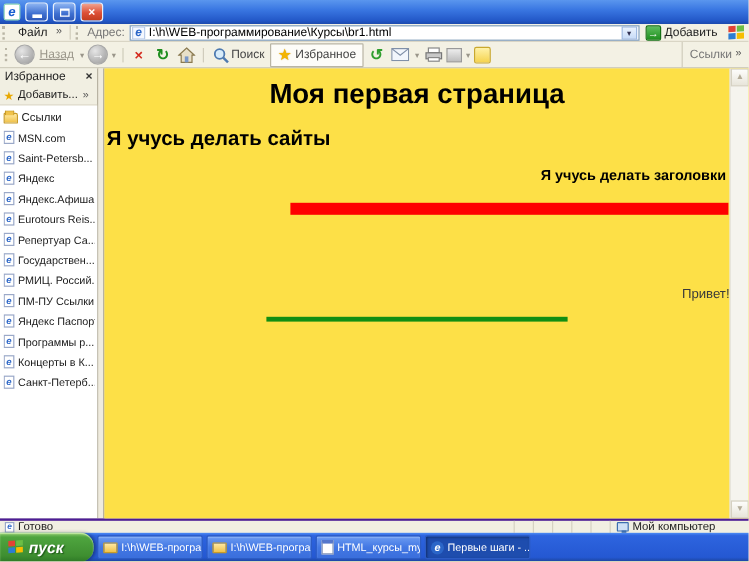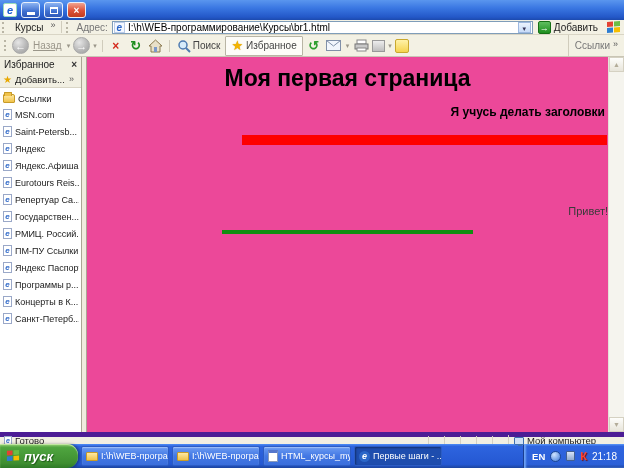--- a/index.html
+++ b/index.html
@@ -77,35 +77,35 @@
   .sb-add .chev { margin-left:auto; top:-1px; }
   .sb-list { flex:1; background:#fff; padding:3px 2px 0 3px; font-size:9px; color:#1a1a1a; overflow:hidden; }
   .sb-folder { display:flex; align-items:center; gap:3px; height:15px; font-size:9.5px; }
   .foldericon { width:12px; height:9px; background:linear-gradient(180deg,#FFE9A2,#F0C24A); border:1px solid #C89B28; border-radius:1px 2px 1px 1px; position:relative; }
   .foldericon::before { content:""; position:absolute; top:-3px; left:0; width:6px; height:3px;
     background:#F0C24A; border:1px solid #C89B28; border-bottom:none; border-radius:1px 1px 0 0; }
   .sb-item { display:flex; align-items:center; gap:3px; height:17px; white-space:nowrap; overflow:hidden; }
   .pageicon { width:9px; height:11px; flex:0 0 9px; background:#fff; border:1px solid #9AA8C8;
     color:#2B66C8; font-weight:bold; font-style:italic; font-size:8px; line-height:10px; text-align:center; }
   .splitter { width:5px; flex:0 0 5px; background:#EFEBDE; border-right:1px solid #AAA593; }
-  .content { flex:1; background:#ec4899; position:relative; overflow:hidden; }
+  .content { flex:1; background:#fde047; position:relative; overflow:hidden; }
   .page { position:absolute; inset:0 16px 0 0; }
   .page h1 { font-size:23px; font-weight:bold; text-align:center; margin-top:8px; color:#000; }
   .page h2 { font-size:17px; font-weight:bold; margin-top:14px; margin-left:2px; color:#000; }
   .page h4 { font-size:12px; font-weight:bold; text-align:right; margin-top:13px; margin-right:3px; color:#000; }
   .hr-red { height:10px; background:#FE0000; width:70%; margin:16px 1px 0 auto; }
   .greeting { font-size:11px; color:#3A3A3A; text-align:right; margin-top:60px; }
   .hr-green { height:4px; background:#128E12; width:48%; margin:13px auto 0; }
   
   .scrollbar { position:absolute; top:0; right:0; bottom:0; width:16px; background:#F5F4EE;
     border-left:1px solid #E4E2D8; display:flex; flex-direction:column; justify-content:space-between; }
   .sc-btn { height:15px; background:linear-gradient(180deg,#FDFDFB,#E8E5DA); border:1px solid #D5D1C2;
     color:#B3AC99; font-size:7px; text-align:center; line-height:13px; }
   
-  .statusbar { height:12px; flex:0 0 12px; background:#F1EFE2; border-top:5px solid #4c1d95;
+  .statusbar { height:12px; flex:0 0 12px; background:#F1EFE2; border-top:2px solid #4c1d95;
     display:flex; align-items:center; font-size:9.5px; color:#222; }
   .st-left { display:flex; align-items:center; gap:3px; padding:0 4px; flex:1; }
   .st-seg { width:16px; height:10px; border-left:1px solid #D5D1C2; }
   .st-zone { display:flex; align-items:center; gap:3px; width:116px; border-left:1px solid #D5D1C2; padding-left:5px; }
   .compicon { width:10px; height:8px; background:#CFE0F5; border:1px solid #3E6FB0; border-radius:1px; position:relative; }
   .compicon::after { content:""; position:absolute; left:3px; bottom:-2px; width:4px; height:2px; background:#3E6FB0; }
   .st-mini { width:8px; height:9px; background:#fff; border:1px solid #9AA8C8; color:#2B66C8;
     font-weight:bold; font-style:italic; font-size:7px; line-height:8px; text-align:center; }
   
   .taskbar { height:24px; flex:0 0 24px; display:flex; align-items:center; gap:3px;
@@ -147,21 +147,21 @@
     <div class="winbtn">
         <span class="restglyph"></span>
       </div>
     <div class="winbtn close">
         <span>×</span>
       </div>
   </div>
 
   <div class="menurow">
     <div class="grip"></div>
-    <div class="menuitem">Курсы</div>
+    <div class="menuitem">Файл</div>
     <div class="chev">»</div>
     <div class="vsep"></div>
     <div class="grip"></div>
     <div class="addrlabel">Адрес:</div>
     <div class="addressbox">
       <span class="ieicon">e</span>
       <span class="addrtext">I:\h\WEB-программирование\Курсы\br1.html</span>
       <span class="ddbtn">▾</span>
     </div>
     <div class="gobtn">
@@ -304,20 +304,21 @@
             <span>Санкт-Петерб...</span>
           </div>
       </div>
     </div>
 
     <div class="splitter"></div>
 
     <div class="content">
       <div class="page">
         <h1>Моя первая страница</h1>
+        <h2>Я учусь делать сайты</h2>
         <h4>Я учусь делать заголовки</h4>
         <div class="hr-red"></div>
         <div class="greeting">Привет!</div>
         <div class="hr-green"></div>
       </div>
       <div class="scrollbar">
         <div class="sc-btn">▲</div>
         <div class="sc-btn">▼</div>
       </div>
     </div>
@@ -358,22 +359,15 @@
       <span>I:\h\WEB-програ...</span>
     </div>
     <div class="tb-btn">
       <span class="noteicon"></span>
       <span>HTML_курсы_my...</span>
     </div>
     <div class="tb-btn active">
       <span class="ie-e">e</span>
       <span>Первые шаги - ...</span>
     </div>
-    <div class="tray">
-      <span class="lang">EN</span>
-      <span class="trayicon1"></span>
-      <span class="trayicon2"></span>
-      <span class="kasp">К</span>
-      <span class="clock">21:18</span>
-    </div>
   </div>
 
 </div>
 
 </body></html>

